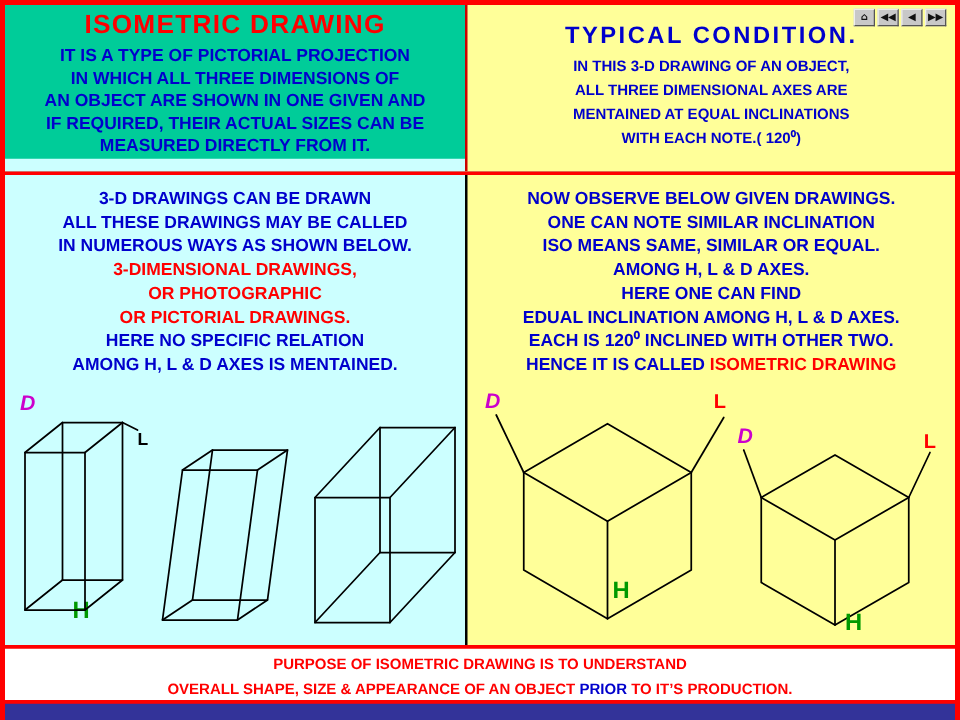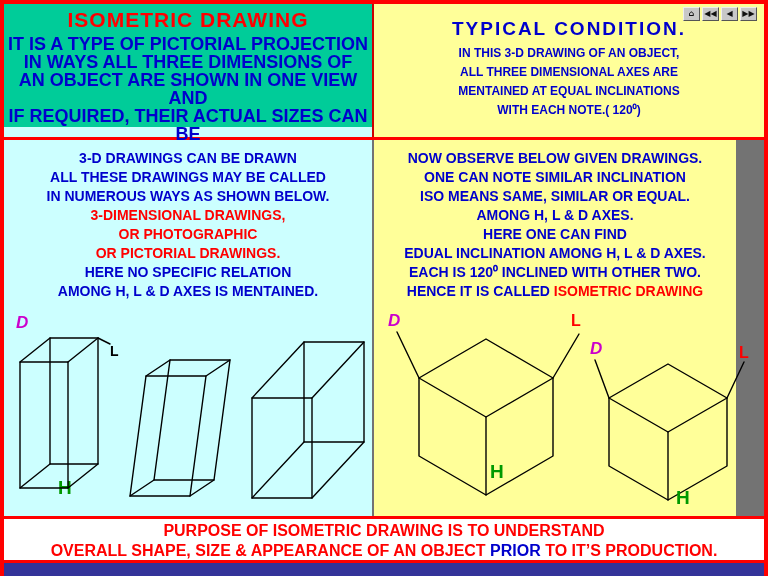--- a/index.html
+++ b/index.html
@@ -8,51 +8,51 @@
     font-family:"Liberation Sans", sans-serif;
     font-weight:bold;
     background:#ffffff;
   }
   .slide {
     position:relative;
     width:768px; height:576px;
     border:4px solid #FF0000;
     border-bottom:none;
     overflow:hidden;
-    background:#737373;
+    background:#5eead4;
   }
   
   .row-top { display:flex; height:136px; border-bottom:3px solid #FF0000; }
   .cell-top-left { width:368px; background:#CCFFFF; }
   .green-box { height:123px; background:#00CC99; padding-top:4px; text-align:center; }
   .gb-title { color:#FF0000; font-size:21px; letter-spacing:1px; margin-bottom:3px; }
-  .gb-line { color:#0000CC; font-size:18px; line-height:18px; }
+  .gb-line { color:#0000CC; font-size:14px; line-height:18px; }
   .cell-top-right { width:392px; background:#FFFF99; border-left:2px solid #CC0000; text-align:center; padding-top:14px; }
   .tr-title { color:#0000CC; font-size:19px; letter-spacing:2px; margin-bottom:4px; }
   .tr-line { color:#0000CC; font-size:12px; line-height:19px; }
 
   .row-mid { display:flex; height:376px; }
   .cell-mid-left { position:relative; width:368px; background:#CCFFFF; }
-  .cell-mid-right { position:relative; width:364px; background:#FFFF99; border-left:2px solid #737373; }
+  .cell-mid-right { position:relative; width:392px; background:#FFFF99; border-left:2px solid #000000; }
   .text-block { padding-top:9px; text-align:center; }
   .m-line { font-size:14px; line-height:19px; }
   .blue { color:#0000CC; }
   .red  { color:#FF0000; }
 
   .drawings { position:absolute; left:2px; }
   .drawings.left-svg  { top:170px; }
   .drawings.right-svg { top:168px; }
   .wire { fill:none; stroke:#000; stroke-width:1.4; stroke-linejoin:round; stroke-linecap:round; }
   .lbl-d { fill:#CC00CC; font-style:italic; font-size:17px; font-weight:bold; }
   .lbl-l-black { fill:#000000; font-size:14px; font-weight:bold; }
   .lbl-l-red { fill:#FF0000; font-size:16px; font-weight:bold; }
   .lbl-h { fill:#009900; font-size:19px; font-weight:bold; }
 
   .row-footer { height:44px; background:#ffffff; border-top:3px solid #FF0000; text-align:center; padding-top:2px; }
-  .f-line { font-size:16px; line-height:20px; color:#FF0000; }
+  .f-line { font-size:12px; line-height:20px; color:#FF0000; }
   .bottom-bar { height:16px; background:#333399; border-top:3px solid #FF0000; }
 
   
   .nav { position:absolute; top:3px; right:7px; display:flex; gap:2px; }
   .nav-btn {
     min-width:17px; height:14px;
     font-family:"DejaVu Sans", sans-serif;
     font-size:8px; line-height:12px;
     background:#C8C8C8; color:#111;
     border:1px solid #555;
@@ -63,22 +63,22 @@
 </head>
 <body>
 
 <div class="slide">
 
   <div class="row-top">
     <div class="cell-top-left">
       <div class="green-box">
         <div class="gb-title">ISOMETRIC DRAWING</div>
         <div class="gb-line">IT IS A TYPE OF PICTORIAL PROJECTION</div>
-        <div class="gb-line">IN WAYS ALL THREE DIMENSIONS OF</div>
-        <div class="gb-line">AN OBJECT ARE SHOWN IN ONE VIEW AND</div>
+        <div class="gb-line">IN WHICH ALL THREE DIMENSIONS OF</div>
+        <div class="gb-line">AN OBJECT ARE SHOWN IN ONE GIVEN AND</div>
         <div class="gb-line">IF REQUIRED, THEIR ACTUAL SIZES CAN BE</div>
         <div class="gb-line">MEASURED DIRECTLY FROM IT.</div>
       </div>
     </div>
     <div class="cell-top-right">
       <div class="tr-title">TYPICAL CONDITION.</div>
       <div class="tr-line">IN THIS  3-D DRAWING OF AN OBJECT,</div>
       <div class="tr-line">ALL THREE DIMENSIONAL AXES ARE</div>
       <div class="tr-line">MENTAINED AT EQUAL INCLINATIONS</div>
       <div class="tr-line">WITH EACH NOTE.( 120⁰)</div>

